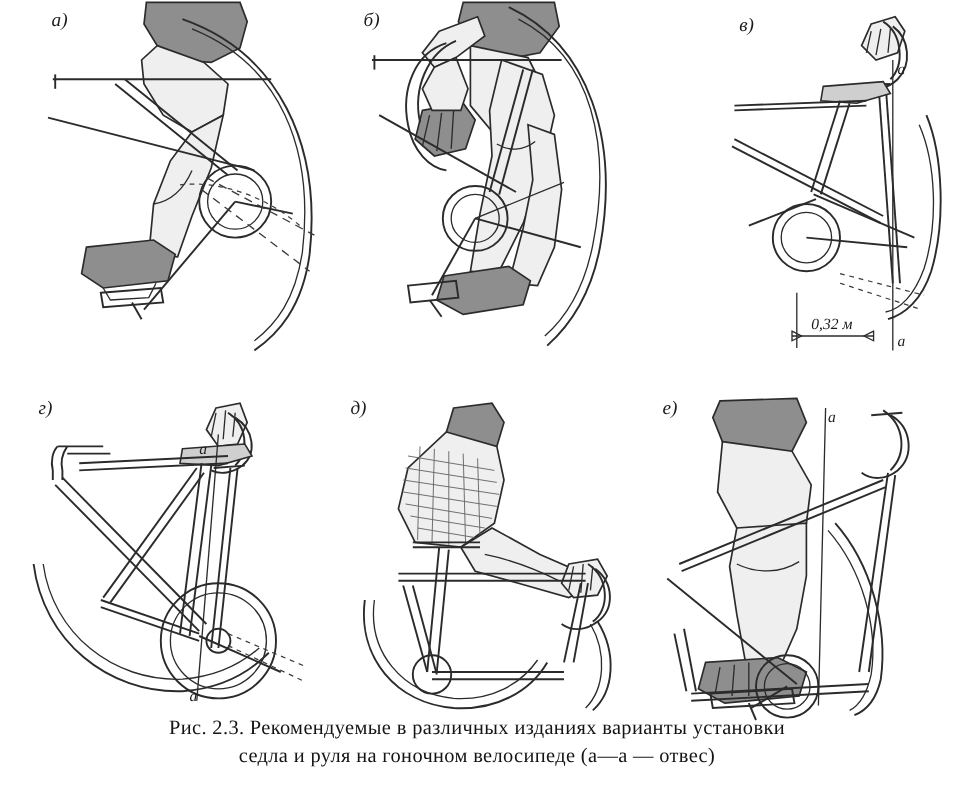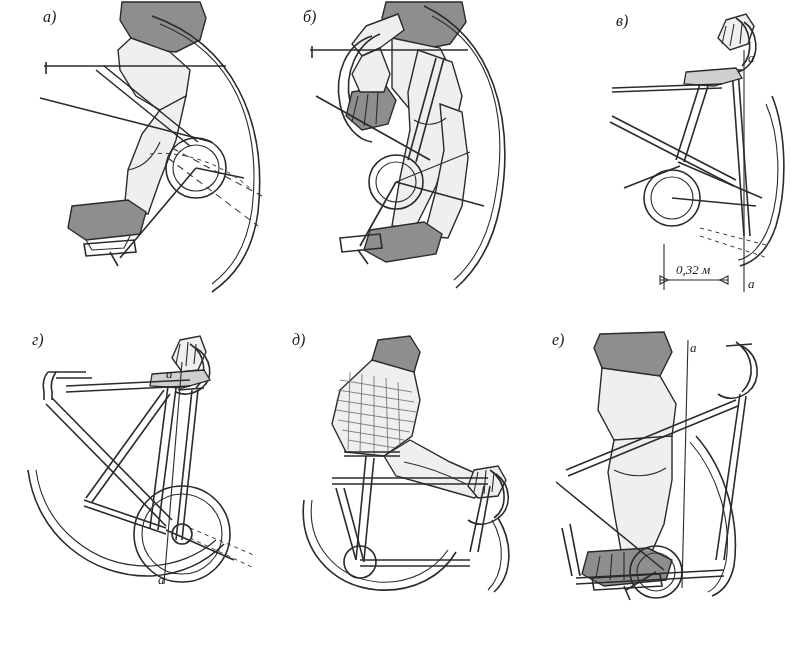--- a/index.html
+++ b/index.html
@@ -321,13 +321,15 @@
     <path class="ln" d="M696 436 C726 470 740 522 734 566 C730 584 722 592 712 596"></path>
     <path class="ln-t" d="M690 442 C718 474 732 522 726 562 C722 580 716 588 708 592"></path>
 
     <path class="ln-t" d="M688 340 L682 588"></path>
     <text class="axis-label" x="690" y="352">а</text>
   </g>
 
 </svg>
 
 <div class="caption">
+  <span class="line">Рис. 2.3. Рекомендуемые в различных изданиях варианты установки</span>
+  <span class="line">седла и руля на гоночном велосипеде (а—а — отвес)</span>
 </div>
 
 </body></html>

